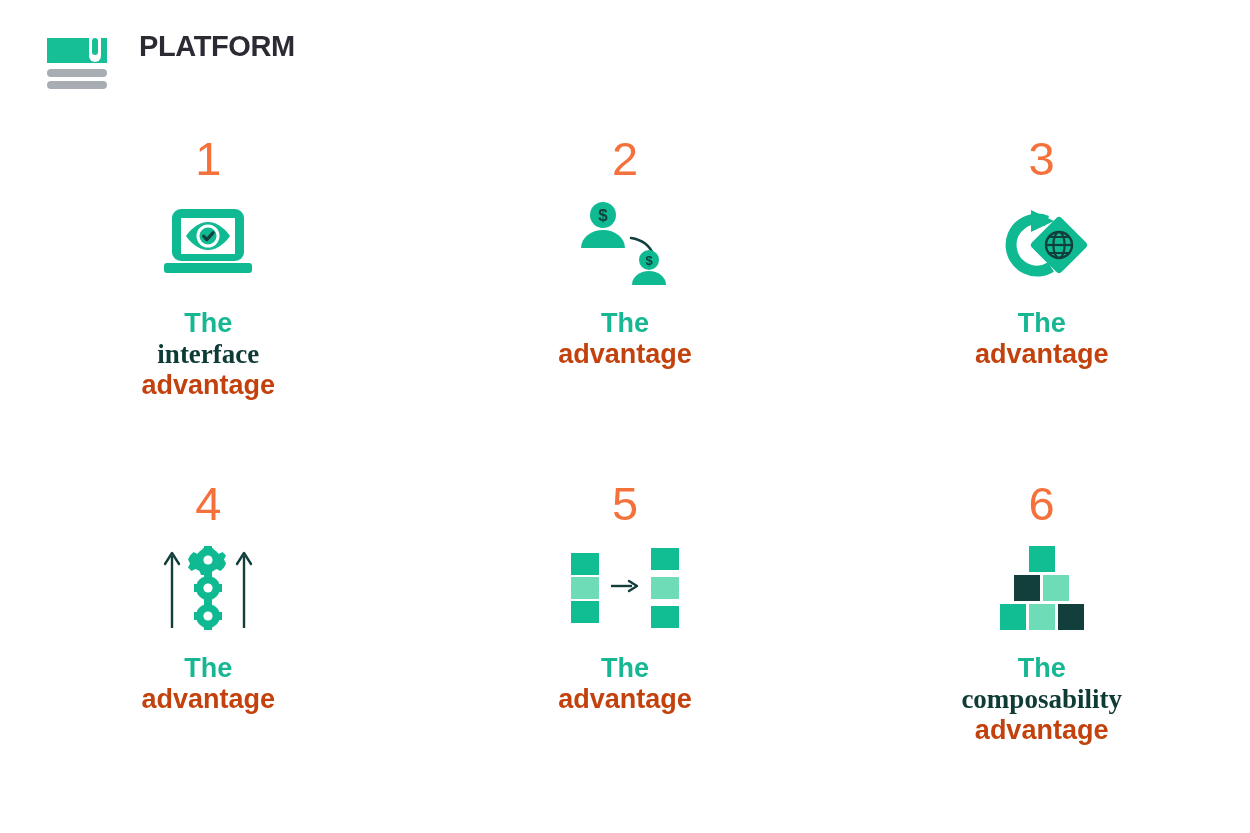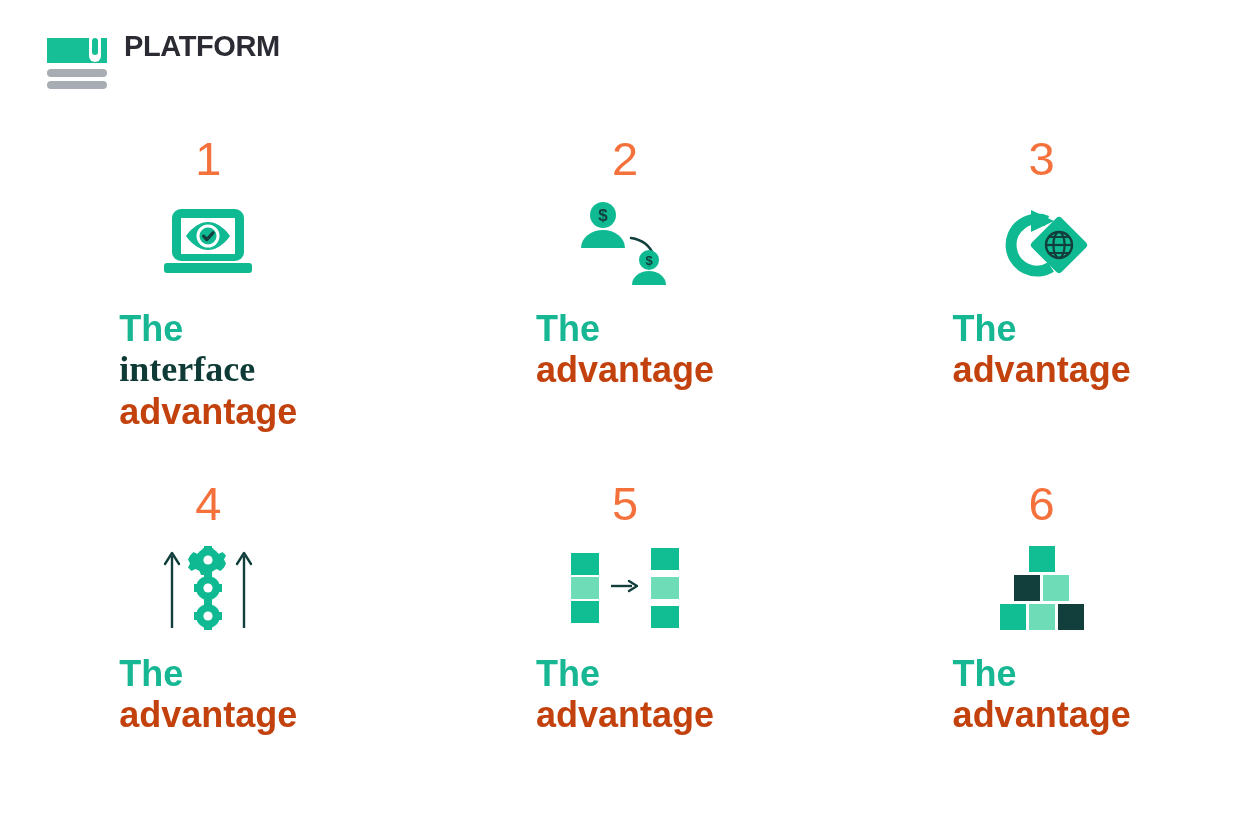--- a/index.html
+++ b/index.html
@@ -16,21 +16,21 @@
     position: relative;
   }
 
   
   .logo {
     position: absolute;
     left: 44px;
     top: 33px;
     display: flex;
     align-items: flex-start;
-    gap: 14px;
+    gap: 29px;
   }
   .logo-mark {
     width: 66px;
     margin-top: 2px;
   }
   .logo-type {
     display: flex;
     flex-direction: column;
     line-height: 0.92;
   }
@@ -71,24 +71,24 @@
     align-items: center;
     justify-content: center;
   }
   .icon-wrap {
     height: 118px;
     display: flex;
     align-items: center;
     justify-content: center;
   }
   .caption {
-    text-align: left;
+    text-align: center;
     font-family: "Liberation Sans", sans-serif;
     font-weight: bold;
-    font-size: 36px;
+    font-size: 27px;
     line-height: 1.15;
     margin-top: 6px;
     max-width: 400px;
   }
   .caption .the { color: #17b793; display: block; }
   .caption .key { color: #0f3b37; display: block; font-family: Liberation Serif, serif; }
   .caption .adv { color: #c2410c; display: block; }
 
   
   .unb {
@@ -293,17 +293,18 @@
         </div>
         <div class="compose-row">
           <span class="cblk g-mid"></span>
           <span class="cblk g-light"></span>
           <span class="cblk g-dark"></span>
         </div>
       </div>
     </div>
     <div class="caption">
       <span class="the">The</span>
+      <span class="key">composability</span>
       <span class="adv">advantage</span>
     </div>
   </div>
 
 </div>
 
 </body></html>

